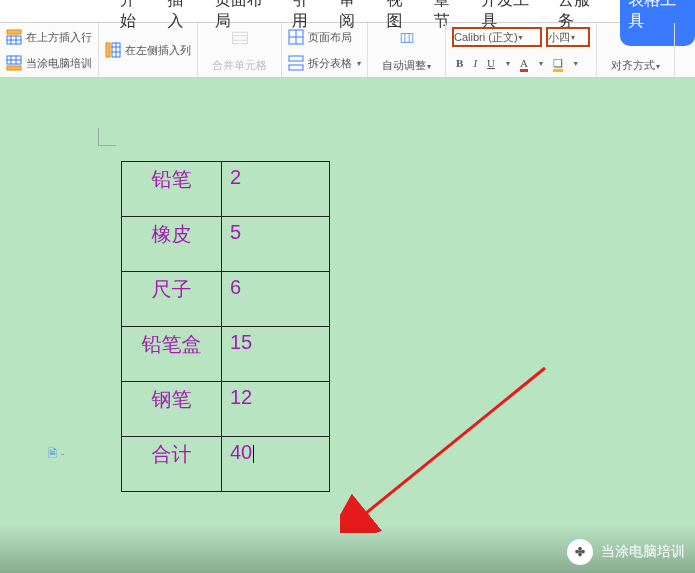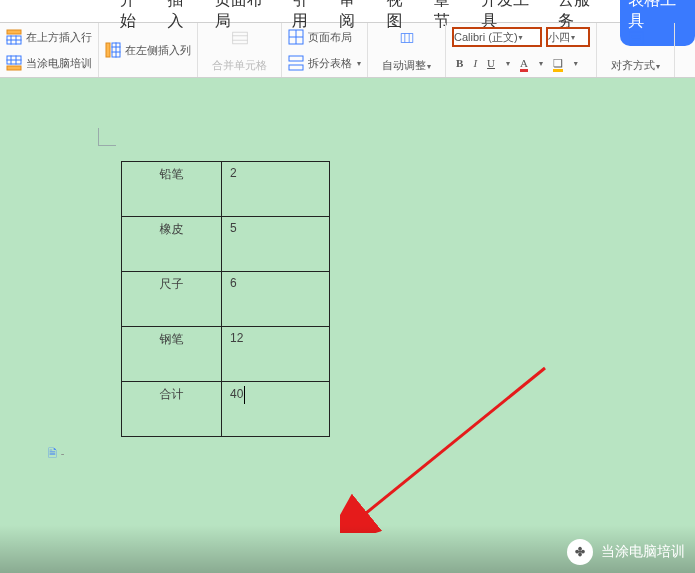--- a/index.html
+++ b/index.html
@@ -22,21 +22,21 @@
   .drop { font-size: 8px; color: #666; margin-left: 1px; }
   .bigbtn { display: flex; flex-direction: column; align-items: center; justify-content: center; padding: 0 8px; gap: 10px; }
   .bigic { width: 22px; height: 20px; }
   .char { font-family: "Times New Roman", serif; }
 
   
   .canvas { position: relative; width: 695px; height: calc(573px - 22px - 56px); background: #b8e4c2; overflow: hidden; }
   .page-corner { position: absolute; left: 98px; top: 50px; width: 18px; height: 18px; border-left: 1px solid #9aa; border-bottom: 1px solid #9aa; }
 
   .tbl { position: absolute; left: 121px; top: 83px; border-collapse: collapse; }
-  .tbl td { border: 1.5px solid #222; height: 55px; vertical-align: top; padding: 4px 8px 0 8px; font-size: 12px; color: #404040; }
+  .tbl td { border: 1.5px solid #222; height: 55px; vertical-align: top; padding: 4px 8px 0 8px; font-size: 20px; color: #a21caf; }
   .tbl td.col1 { width: 100px; text-align: center; }
   .tbl td.col2 { width: 108px; text-align: left; }
 
   .cursor { display:inline-block; width:1px; height:18px; background:#000; vertical-align:middle; margin-left:1px; }
 
   .doc-plus { position: absolute; left: 48px; top: 367px; font-size: 11px; color: #3a7afe; }
   .doc-plus .minus { color:#888; margin-left:4px; }
 
   .arrow { position: absolute; left: 340px; top: 285px; pointer-events: none; }
 
@@ -205,20 +205,24 @@
     </tr>
     <tr>
       <td class="col1">橡皮</td>
       <td class="col2">5</td>
     </tr>
     <tr>
       <td class="col1">尺子</td>
       <td class="col2">6</td>
     </tr>
     <tr>
+      <td class="col1">铅笔盒</td>
+      <td class="col2">15</td>
+    </tr>
+    <tr>
       <td class="col1">钢笔</td>
       <td class="col2">12</td>
     </tr>
     <tr>
       <td class="col1">合计</td>
       <td class="col2"><span>40</span><span class="cursor"></span></td>
     </tr>
   </tbody>
     </table>
 

